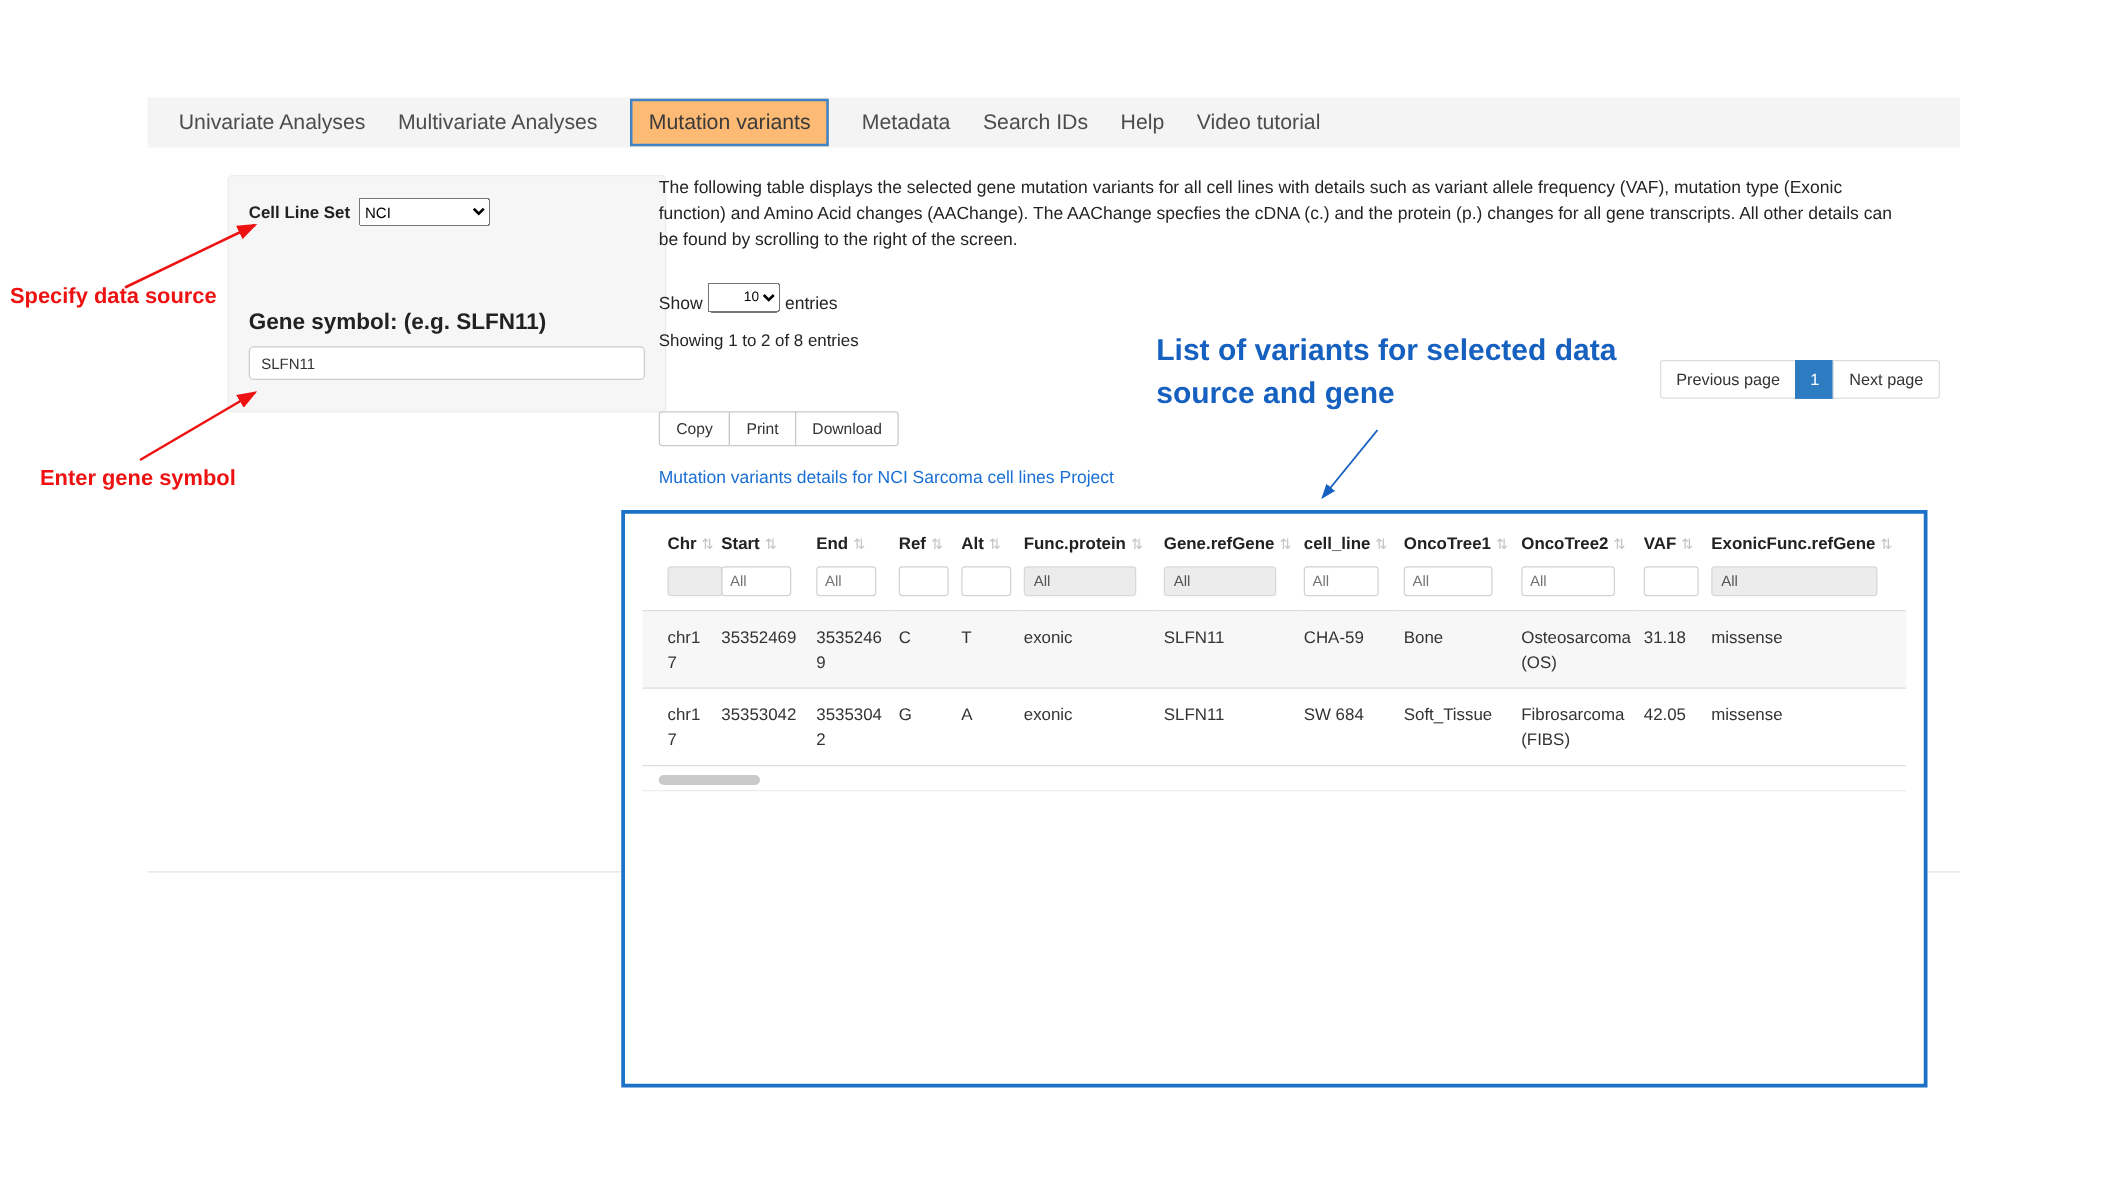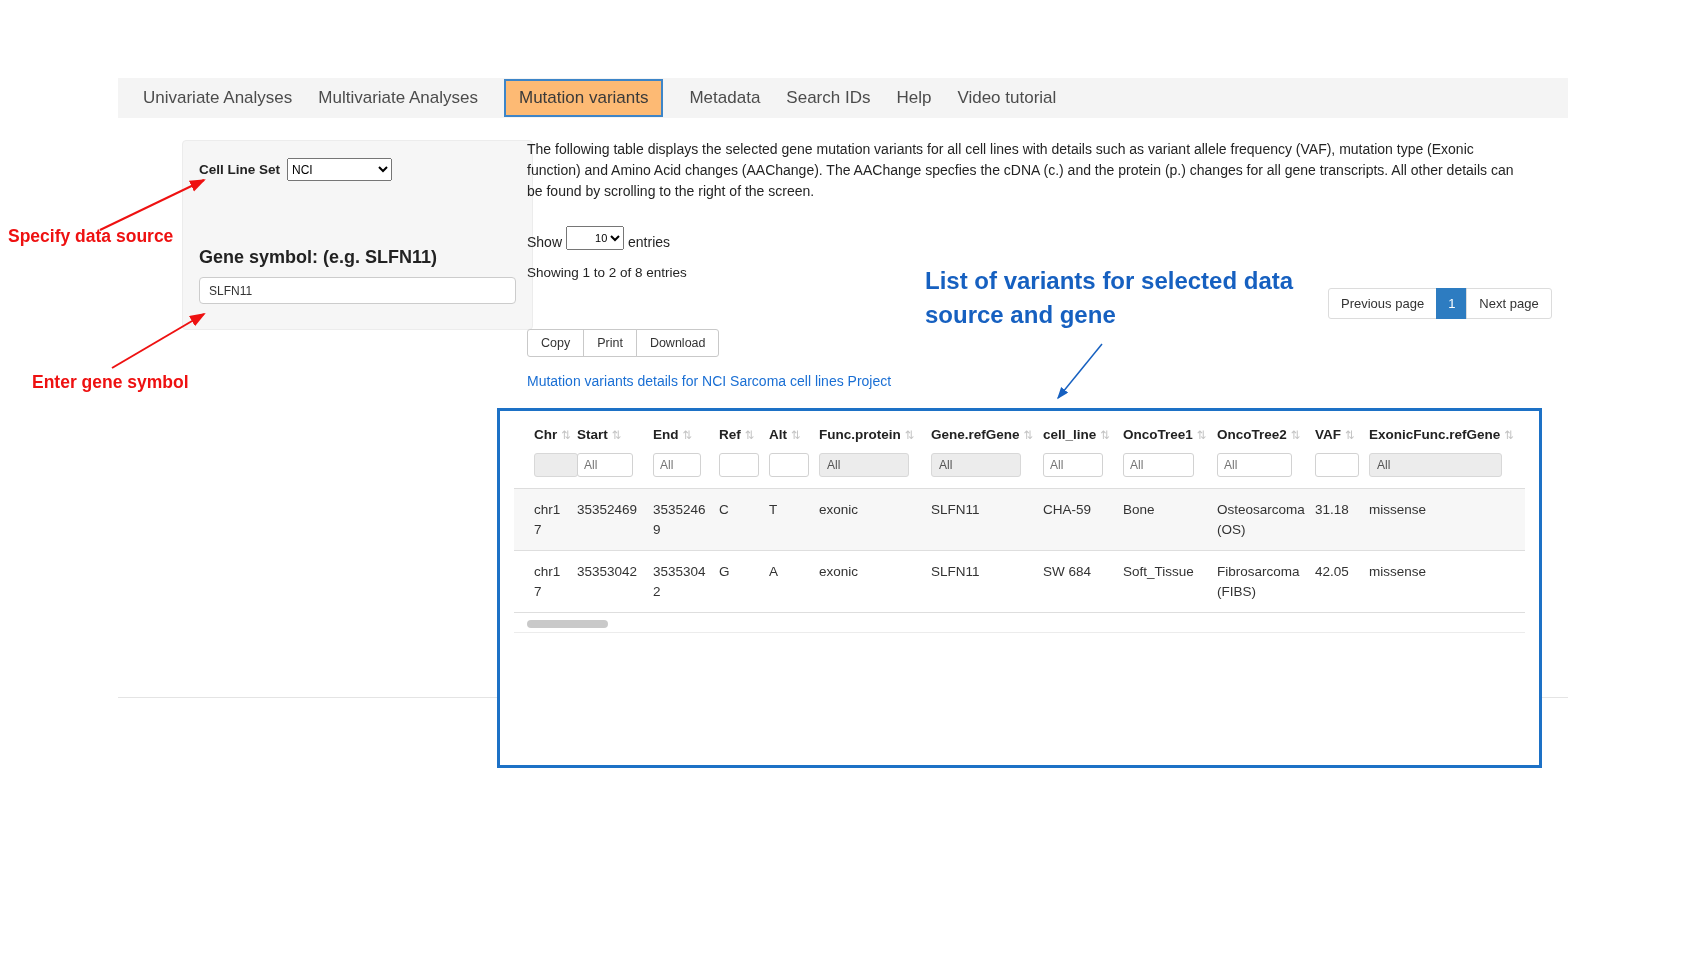--- a/index.html
+++ b/index.html
@@ -96,21 +96,21 @@
     background: var(--active-page-blue, #2d7cc1); border: 1px solid var(--active-page-blue, #2d7cc1);
     color: #fff; padding: 7px 11px; margin-left: -1px; cursor: pointer; font-size: 13px;
     font-family: "Liberation Sans", sans-serif;
   }
 
   
   .content-divider { position: absolute; left: 118px; top: 697px; width: 1450px; height: 1px; background: #e4e4e4; z-index: 1; }
 
   
   .table-wrap {
-    position: absolute; left: 497px; top: 408px; width: 1045px; height: 360px;
+    position: absolute; left: 497px; top: 408px; width: 1045px; height: 462px;
     border: 3px solid var(--table-border-blue, #1d71c6); background: #fff; z-index: 2;
     padding-top: 4px;
   }
   table.variants { border-collapse: collapse; width: 1011px; margin: 0 14px; table-layout: fixed; }
   .variants th {
     text-align: left; font-weight: bold; font-size: 13.5px; color: #222;
     padding: 12px 5px 9px 5px; white-space: nowrap; overflow: hidden; cursor: pointer;
   }
   .variants th:first-child, .variants td:first-child { padding-left: 20px; }
   .sort-glyph { color: #c4c4c4; font-size: 11.5px; margin-left: 4px; font-weight: normal; }

